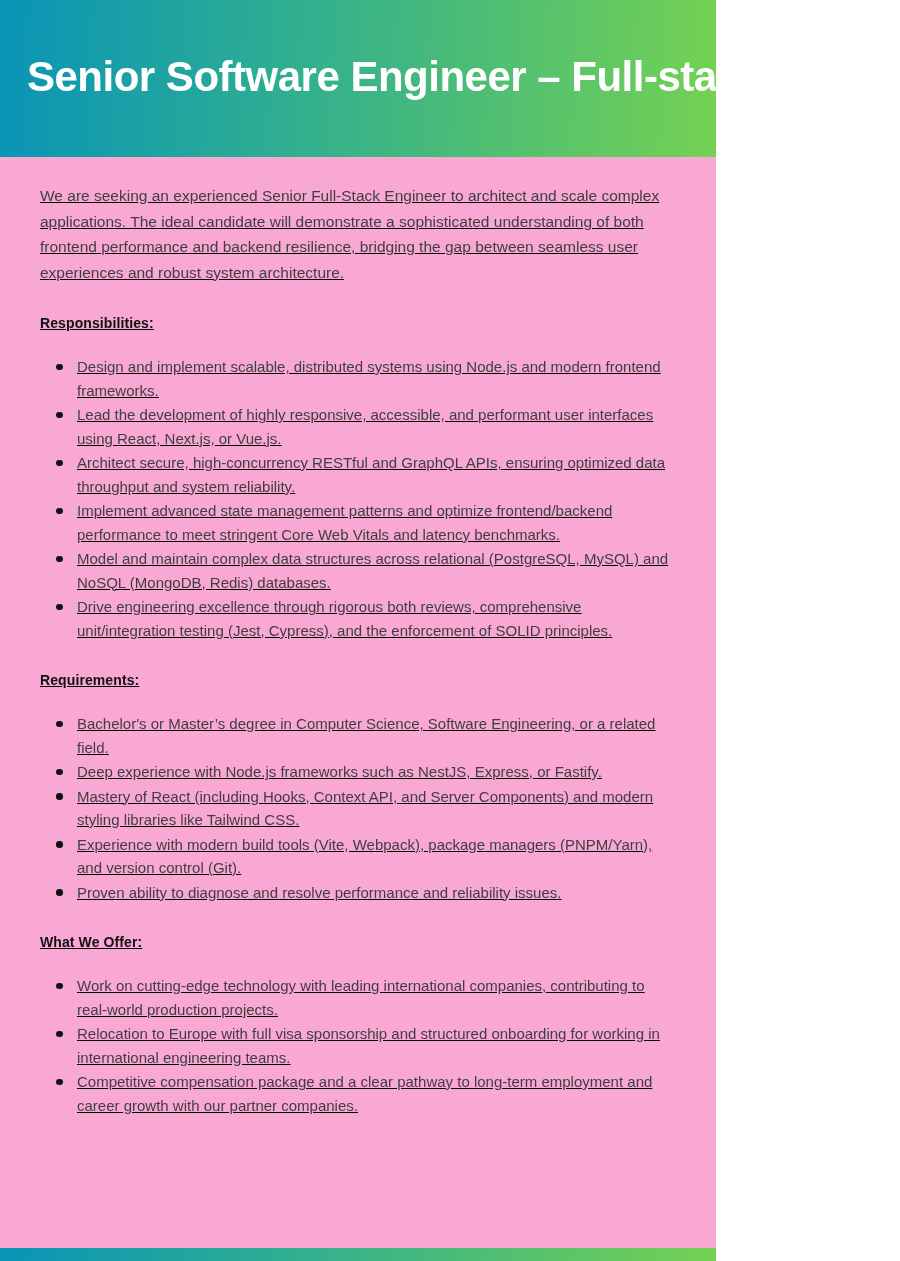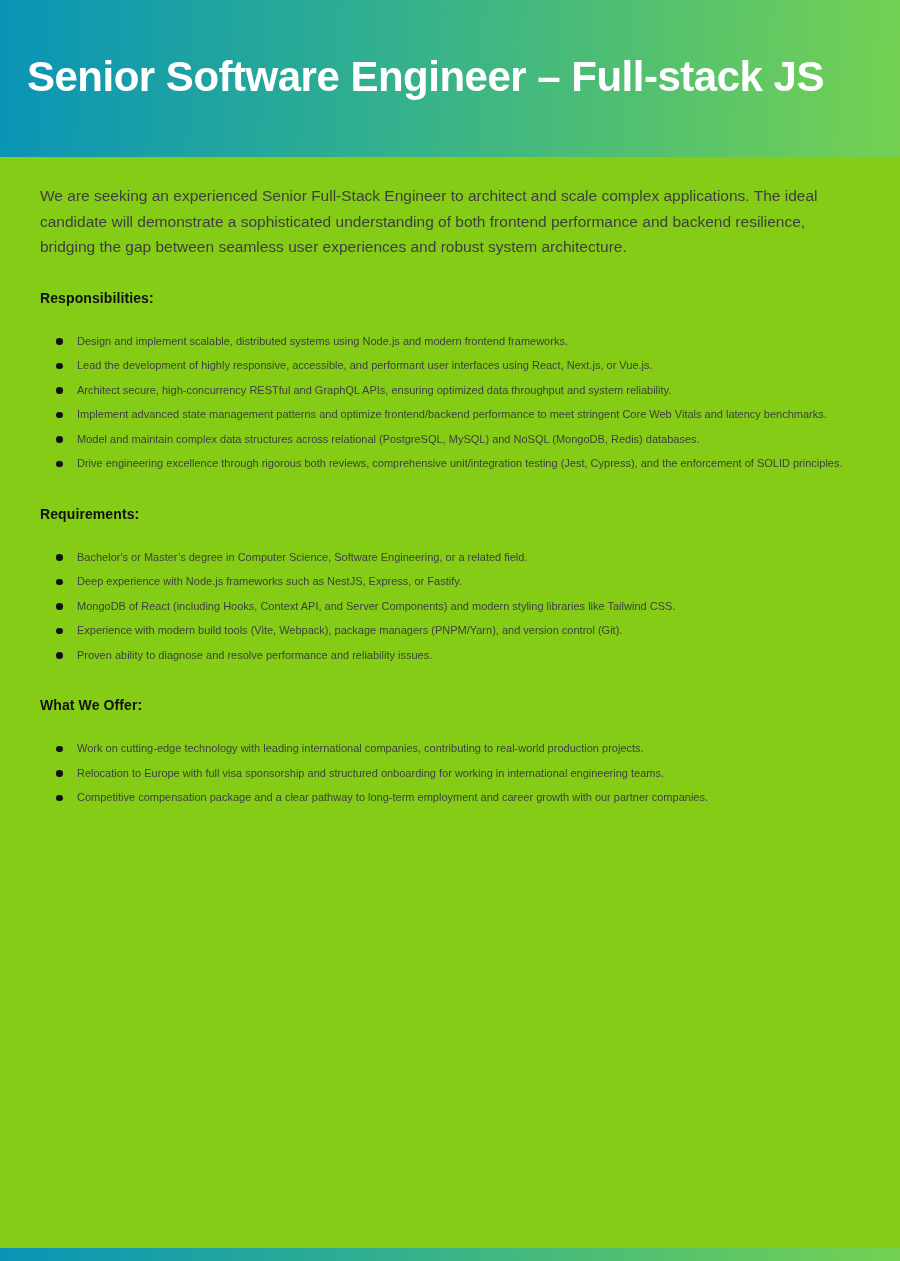--- a/index.html
+++ b/index.html
@@ -4,25 +4,25 @@
 <style>
   * { margin: 0; padding: 0; box-sizing: border-box; }
   html, body { background: #ffffff; }
   body {
     width: 900px;
     height: 1261px;
     font-family: "Liberation Sans", sans-serif;
     overflow: hidden;
   }
   .page {
-    width: 900px;
+    width: 716px;
     height: 1261px;
     display: flex;
     flex-direction: column;
-    background: #84cc16;
+    background: #f9a8d4;
   }
   .hero {
     height: 157px;
     flex: 0 0 157px;
     background: linear-gradient(93deg, #0994b7 0%, #2fae91 40%, #74d152 100%);
     display: flex;
     align-items: center;
     padding: 0 24px 0 27px;
   }
   .hero h1 {
@@ -30,20 +30,21 @@
     font-size: 42px;
     font-weight: 800;
     letter-spacing: -0.5px;
     white-space: nowrap;
     line-height: 1;
     padding-bottom: 4px;
   }
   main {
     flex: 1 1 auto;
     padding: 26px 40px 0 40px;
+    text-decoration: underline;
   }
   .intro {
     color: #3f3f3f;
     font-size: 15.5px;
     line-height: 25.5px;
     max-width: 820px;
   }
   section h2 {
     margin-top: 30px;
     color: #111111;
@@ -52,21 +53,21 @@
     letter-spacing: 0.1px;
   }
   section ul {
     margin-top: 24px;
     list-style: none;
   }
   section ul li {
     position: relative;
     padding-left: 37px;
     color: #3f3f3f;
-    font-size: 11px;
+    font-size: 15px;
     line-height: 23.5px;
     margin-bottom: 1px;
     max-width: 828px;
   }
   section ul li::before {
     content: "";
     position: absolute;
     left: 16px;
     top: 8.5px;
     width: 6.5px;
@@ -103,21 +104,21 @@
           <li>Model and maintain complex data structures across relational (PostgreSQL, MySQL) and NoSQL (MongoDB, Redis) databases.</li>
           <li>Drive engineering excellence through rigorous both reviews, comprehensive unit/integration testing (Jest, Cypress), and the enforcement of SOLID principles.</li>
         </ul>
     </section>
 
     <section>
       <h2>Requirements:</h2>
       <ul>
           <li>Bachelor's or Master’s degree in Computer Science, Software Engineering, or a related field.</li>
           <li>Deep experience with Node.js frameworks such as NestJS, Express, or Fastify.</li>
-          <li>MongoDB of React (including Hooks, Context API, and Server Components) and modern styling libraries like Tailwind CSS.</li>
+          <li>Mastery of React (including Hooks, Context API, and Server Components) and modern styling libraries like Tailwind CSS.</li>
           <li>Experience with modern build tools (Vite, Webpack), package managers (PNPM/Yarn), and version control (Git).</li>
           <li>Proven ability to diagnose and resolve performance and reliability issues.</li>
         </ul>
     </section>
 
     <section>
       <h2>What We Offer:</h2>
       <ul>
           <li>Work on cutting-edge technology with leading international companies, contributing to real-world production projects.</li>
           <li>Relocation to Europe with full visa sponsorship and structured onboarding for working in international engineering teams.</li>

